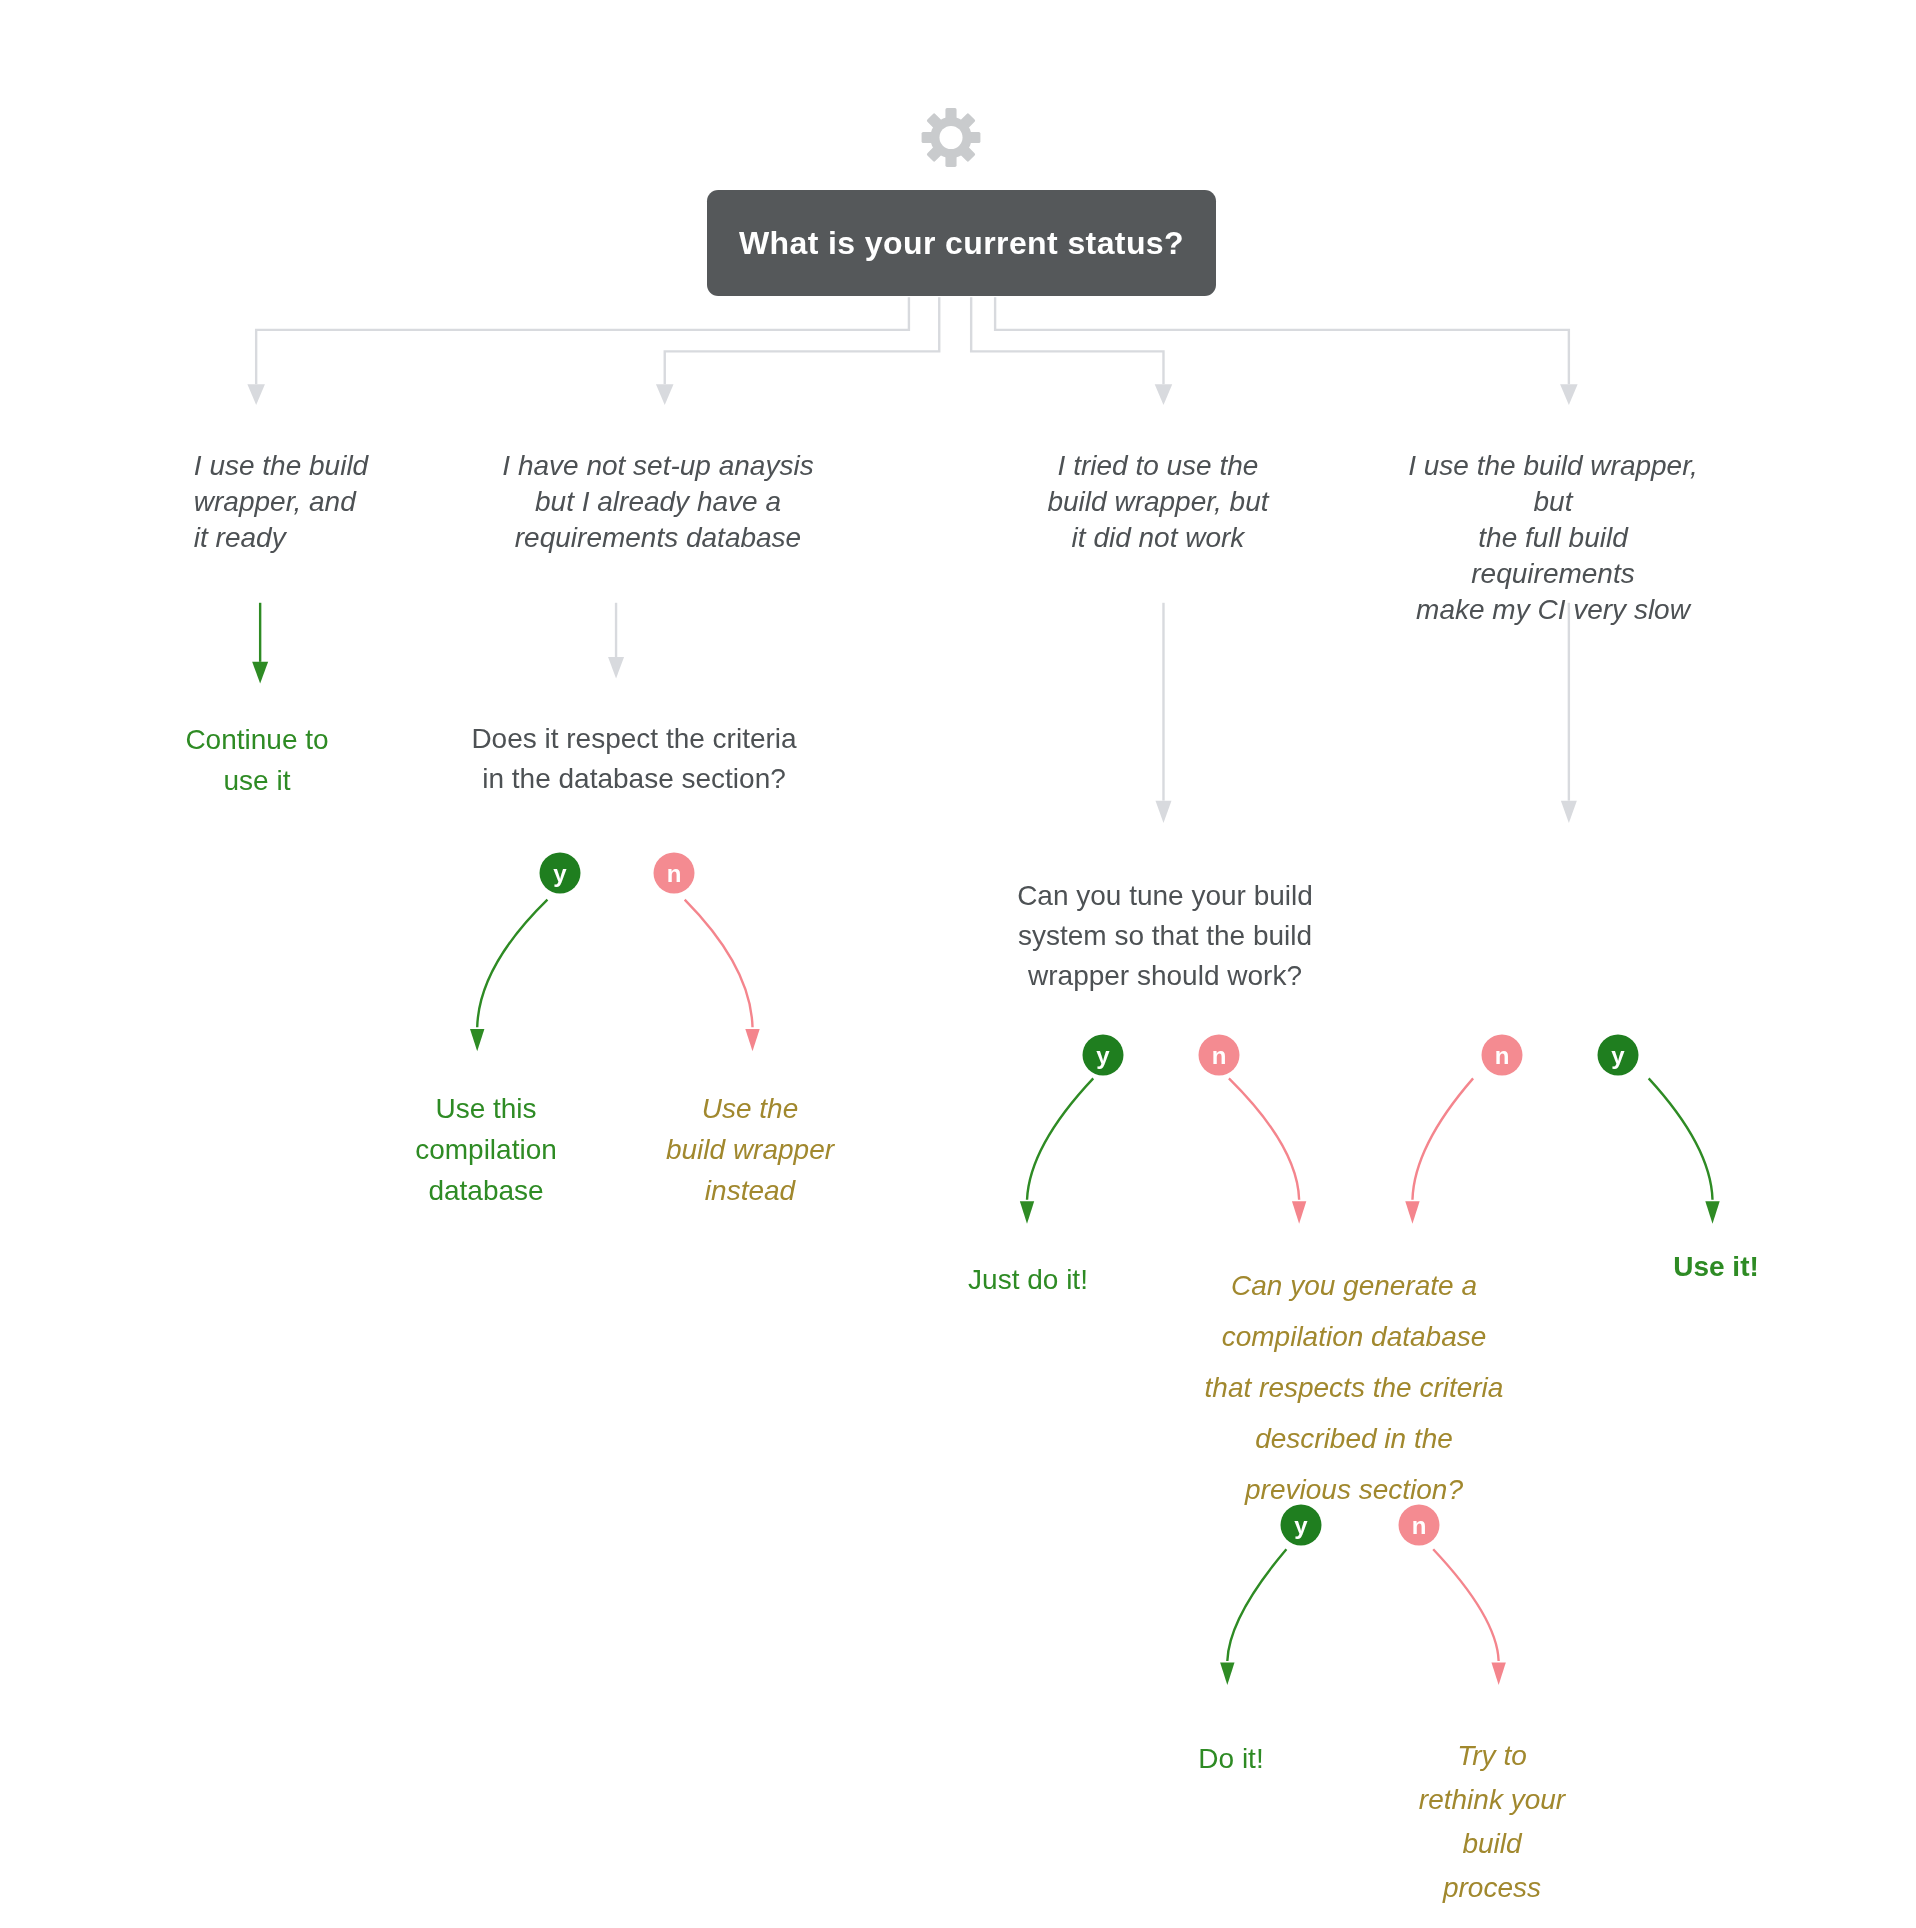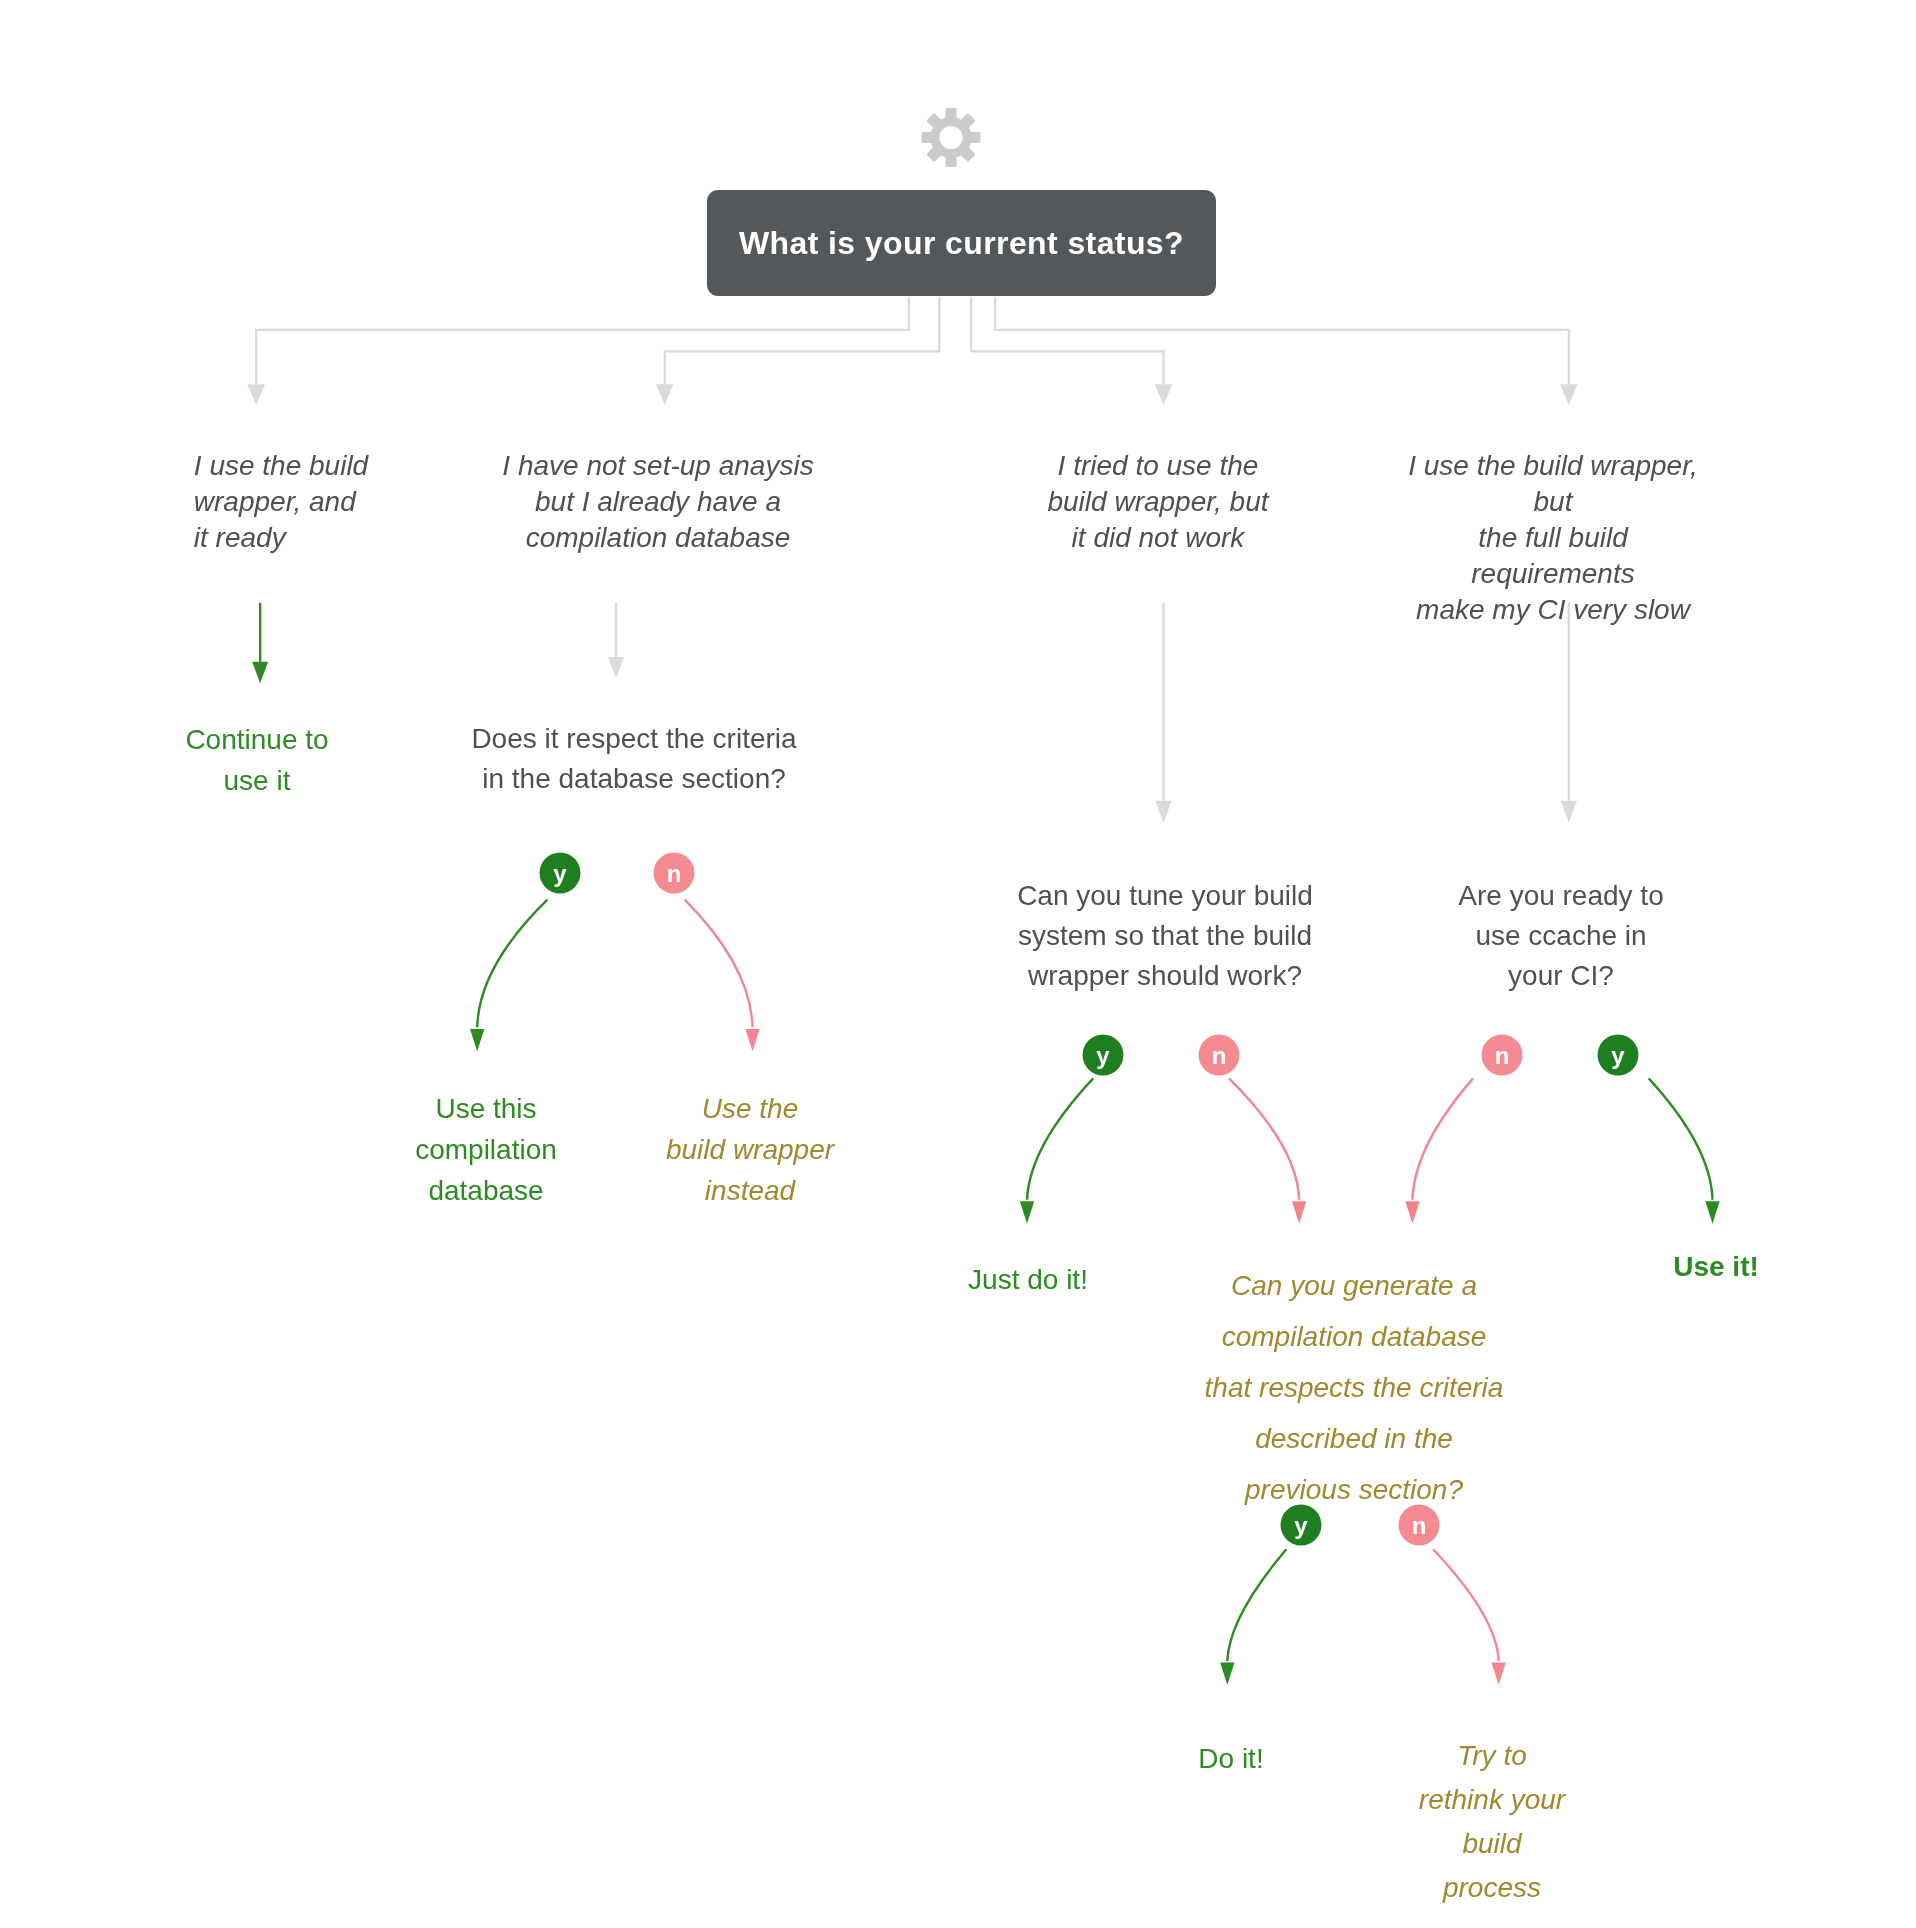--- a/index.html
+++ b/index.html
@@ -119,21 +119,21 @@
       <path class="lkp" d="M1796 1900 Q1876 1985 1878 2040"></path>
       <polygon class="hpink" points="1869,2042 1887,2042 1878,2070"></polygon>
     </g>
   </svg>
 
   <div class="node status ta-left" style="left:281px;top:415px;">I use the build
 wrapper, and
 it ready</div>
   <div class="node status" style="left:658px;top:415px;">I have not set-up anaysis
 but I already have a
-compilation database</div>
+requirements database</div>
   <div class="node status" style="left:1158px;top:415px;">I tried to use the
 build wrapper, but
 it did not work</div>
   <div class="node status" style="left:1553px;top:415px;">I use the build wrapper, but
 the full build requirements
 make my CI very slow</div>
 
   <div class="node green lh52" style="left:257px;top:686px;">Continue to
 use it</div>
 
@@ -142,23 +142,20 @@
   <div class="node green lh52" style="left:486px;top:1055px;">Use this
 compilation
 database</div>
   <div class="node olive lh52" style="left:750px;top:1055px;">Use the
 build wrapper
 instead</div>
 
   <div class="node" style="left:1165px;top:843px;">Can you tune your build
 system so that the build
 wrapper should work?</div>
-  <div class="node" style="left:1561px;top:843px;">Are you ready to
-use ccache in
-your CI?</div>
 
   <div class="badge badge-y" style="left:560px;top:840px;">
       <span>y</span>
     </div>
   <div class="badge badge-n" style="left:674px;top:840px;">
       <span>n</span>
     </div>
   <div class="badge badge-y" style="left:1103px;top:1022px;">
       <span>y</span>
     </div>

